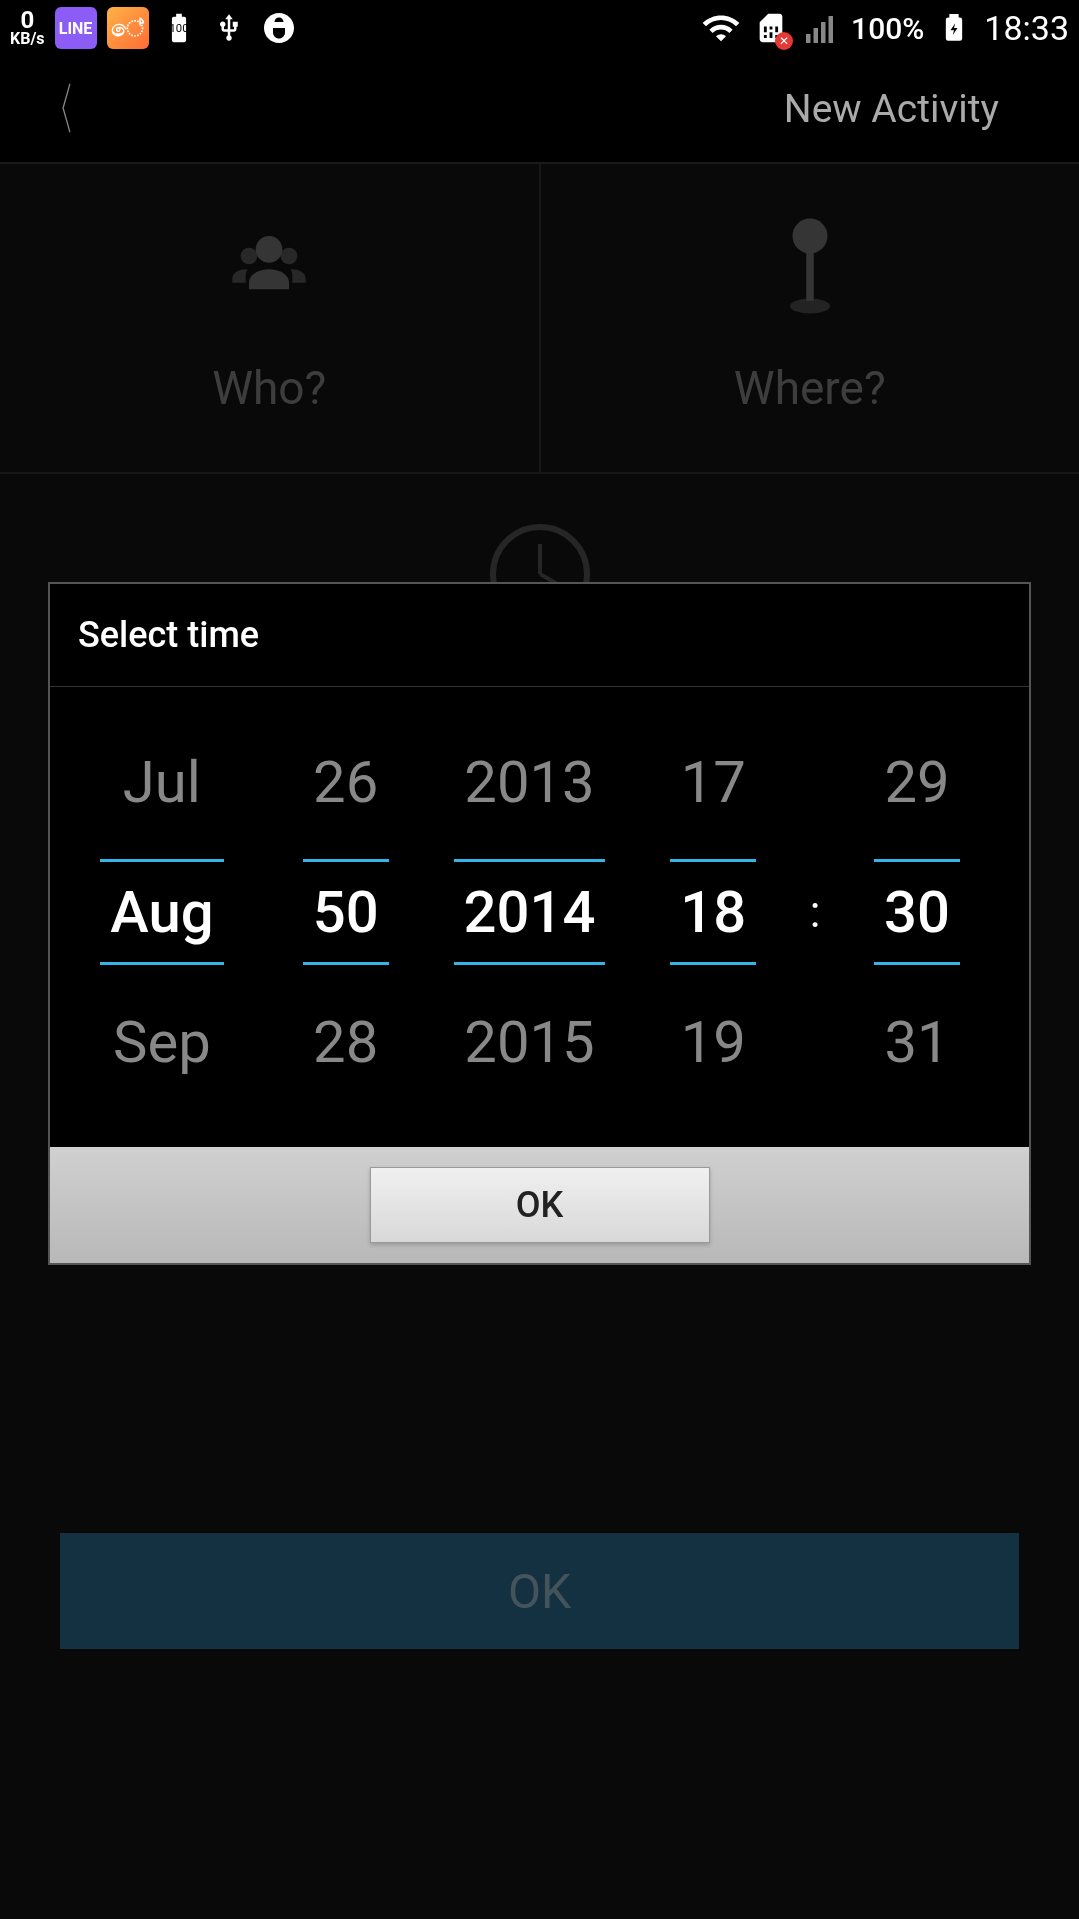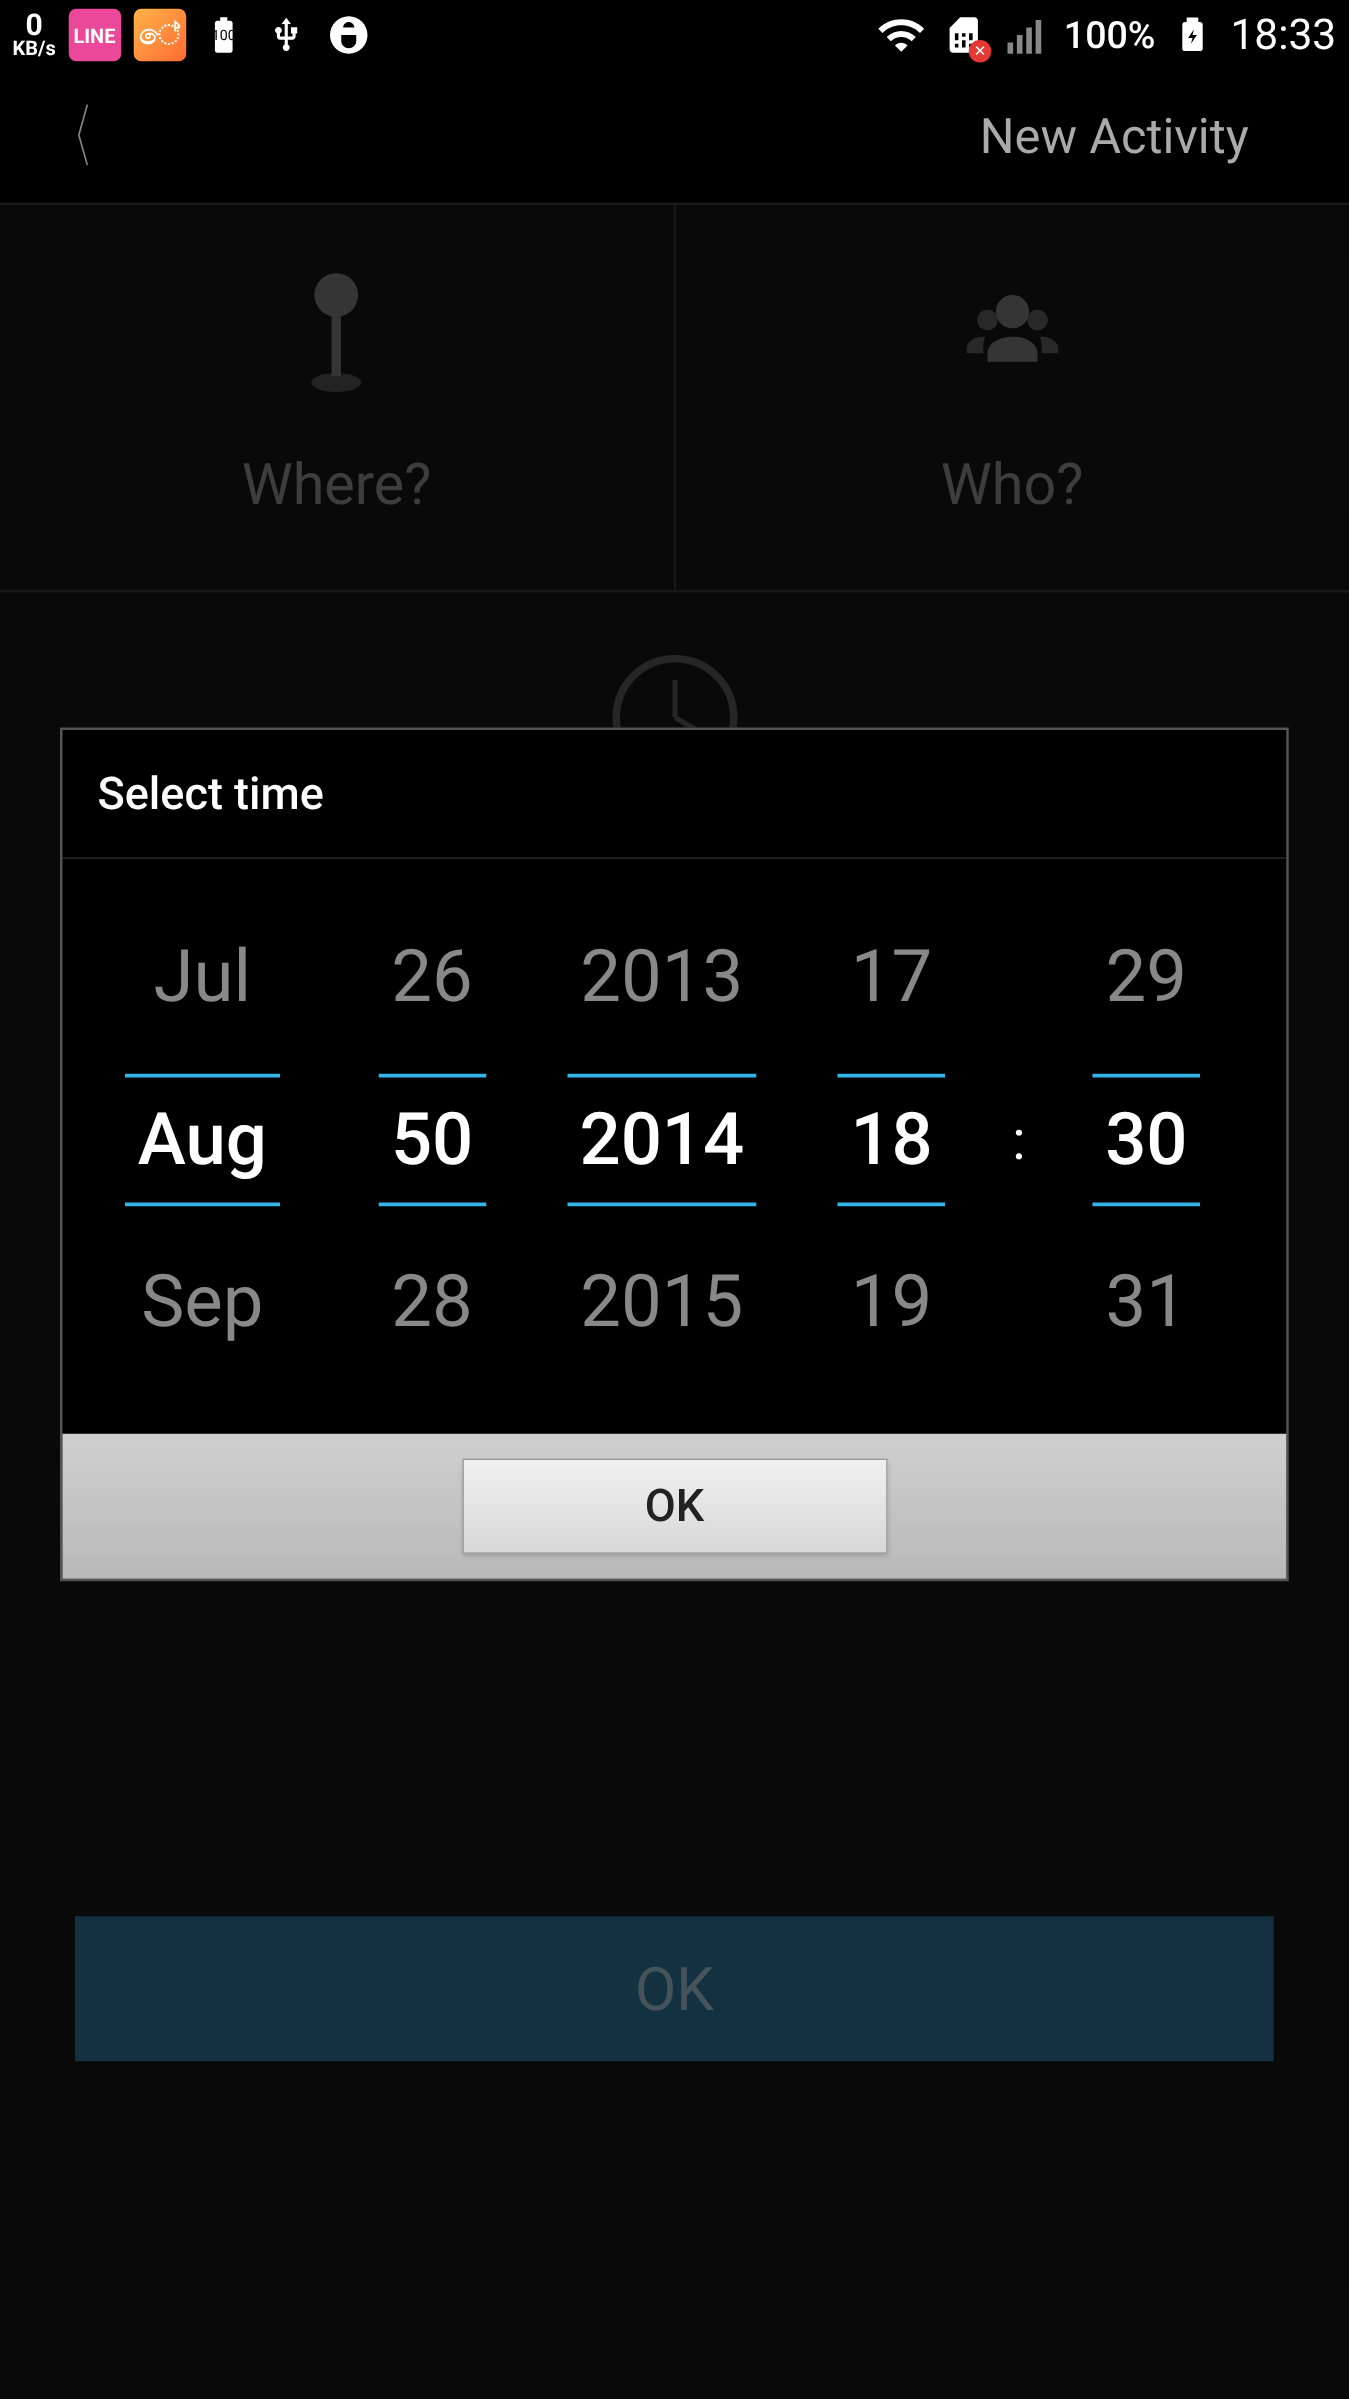--- a/index.html
+++ b/index.html
@@ -6,21 +6,21 @@
   html, body { width: 1079px; height: 1919px; background: #000; overflow: hidden; }
   
   
   .status-bar { height: 56px; background: #000; display: flex; align-items: center; padding: 0 10px; color: #fff; }
   .status-left { display: flex; align-items: center; gap: 10px; }
   .status-right { margin-left: auto; display: flex; align-items: center; gap: 10px; }
   .kbs { display: flex; flex-direction: column; align-items: center; line-height: 0.9; font-size: 20px; font-weight: bold; }
   .kbs-val { font-size: 24px; }
   .kbs-label { font-size: 16px; }
   .app-icon { width: 42px; height: 42px; border-radius: 6px; display: flex; align-items: center; justify-content: center; font-size: 16px; font-weight: bold; }
-  .line-icon { background: #ec4899; color: #fff; }
+  .line-icon { background: #8b5cf6; color: #fff; }
   .weibo-icon { background: linear-gradient(135deg, #ffb347, #ff6b35); color: #fff; font-size: 22px; }
   .status-icon { width: 40px; height: 40px; display: flex; align-items: center; justify-content: center; }
   .battery-text { font-size: 30px; font-weight: 500; }
   .clock { font-size: 34px; font-weight: 400; }
   .red-x { position: relative; }
   .red-x::after { content: "✕"; position: absolute; bottom: -2px; right: -2px; background: #e53935; color: #fff; border-radius: 50%; width: 18px; height: 18px; font-size: 12px; display: flex; align-items: center; justify-content: center; }
 
   
   .app-header { height: 108px; background: #000; display: flex; align-items: center; padding: 0 30px; border-bottom: 2px solid #1a1a1a; }
   .back-chevron { font-size: 56px; color: #888; line-height: 1; font-weight: 300; transform: scaleX(0.6); }
@@ -127,43 +127,43 @@
   </div>
 </div>
 
 <div class="app-header">
   <div class="back-chevron">〈</div>
   <div class="app-title">New Activity</div>
 </div>
 
 <div class="main-content">
   <div class="tiles">
-    <div class="tile">
-      <div class="tile-icon">
-        <svg width="60" height="100" viewBox="0 0 24 40" fill="#777">
-            <circle cx="12" cy="8" r="7"></circle>
-            <rect x="10.5" y="12" width="3" height="22"></rect>
-            <ellipse cx="12" cy="36" rx="8" ry="3" opacity="0.6"></ellipse>
-          </svg>
-      </div>
-      <div class="tile-label">Where?</div>
-    </div>
     <div class="tile">
       <div class="tile-icon">
         <svg width="110" height="80" viewBox="0 0 24 24" fill="#777">
             <circle cx="12" cy="7" r="4"></circle>
             <circle cx="6" cy="9" r="2.5" opacity="0.7"></circle>
             <circle cx="18" cy="9" r="2.5" opacity="0.7"></circle>
             <path d="M12 13c-3 0-6 1.5-6 4v2h12v-2c0-2.5-3-4-6-4z"></path>
             <path d="M5 13c-2 0-4 1-4 3v1h4v-2c0-.7.2-1.4.5-2H5z" opacity="0.7"></path>
             <path d="M19 13c2 0 4 1 4 3v1h-4v-2c0-.7-.2-1.4-.5-2H19z" opacity="0.7"></path>
           </svg>
       </div>
       <div class="tile-label">Who?</div>
     </div>
+    <div class="tile">
+      <div class="tile-icon">
+        <svg width="60" height="100" viewBox="0 0 24 40" fill="#777">
+            <circle cx="12" cy="8" r="7"></circle>
+            <rect x="10.5" y="12" width="3" height="22"></rect>
+            <ellipse cx="12" cy="36" rx="8" ry="3" opacity="0.6"></ellipse>
+          </svg>
+      </div>
+      <div class="tile-label">Where?</div>
+    </div>
   </div>
   <div class="time-section">
     <div class="clock-icon"></div>
     <div class="time-line1">Approximately arrive at:</div>
     <div class="time-line2">Touch to set date</div>
   </div>
   <div class="bg-ok-button">OK</div>
 
   <div class="dim-overlay"></div>
 

